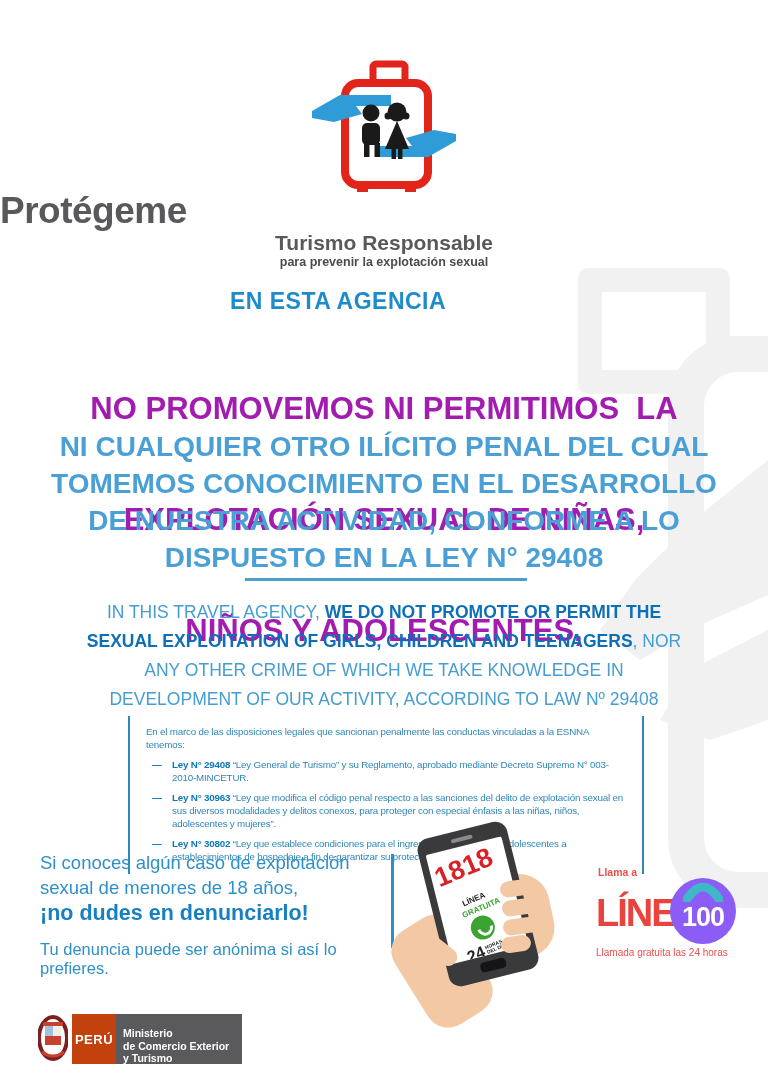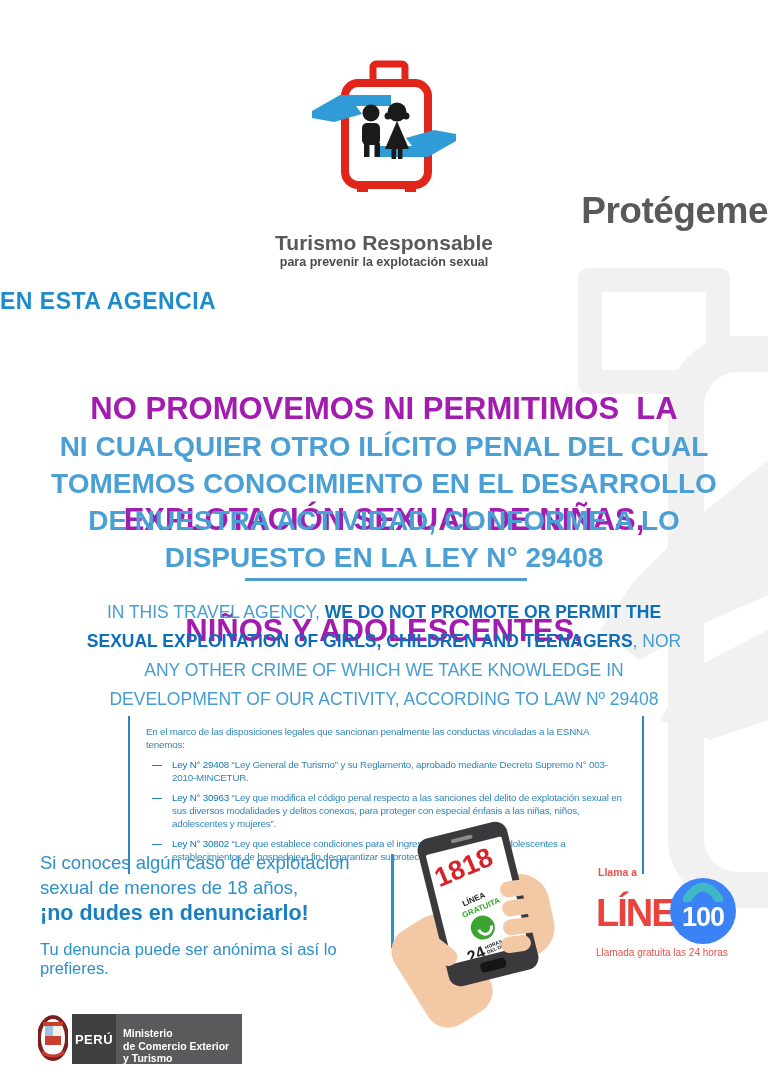--- a/index.html
+++ b/index.html
@@ -8,46 +8,46 @@
   
   .watermark{position:absolute;inset:0;z-index:0;}
   .wm-handle{position:absolute;left:578px;top:268px;width:104px;height:78px;
              border:24px solid #f1f1f2;border-radius:10px;}
   .wm-body{position:absolute;left:668px;top:336px;width:420px;height:500px;
            border:36px solid #f1f1f2;border-radius:70px;background:#fff;}
   .wm-hand{position:absolute;left:580px;top:420px;}
   .content{position:absolute;inset:0;z-index:1;}
   
   .logo-svg{position:absolute;left:294px;top:55px;}
-  .brand{position:absolute;left:0;top:190px;width:768px;text-align:right;
+  .brand{position:absolute;left:0;top:190px;width:768px;text-align:left;
          font-size:37px;font-weight:bold;color:#59595c;letter-spacing:-0.5px;}
   .brand-tag{position:absolute;left:0;top:231px;width:768px;text-align:center;
          font-size:21px;font-weight:bold;color:#59595c;}
   .brand-sub{position:absolute;left:0;top:255px;width:768px;text-align:center;
          font-size:12.5px;font-weight:bold;color:#4c4c4e;line-height:15px;}
   
-  .h-intro{position:absolute;left:0;top:288px;width:676px;text-align:left;
+  .h-intro{position:absolute;left:0;top:288px;width:676px;text-align:center;
            font-size:23px;font-weight:bold;color:#1e8ccb;letter-spacing:0.5px;}
   .h-bold{position:absolute;left:0;top:316px;width:768px;text-align:center;
           font-size:31px;font-weight:bold;color:#a21caf;line-height:37px;white-space:pre-wrap;}
   .h-light{position:absolute;left:0;top:428px;width:768px;text-align:center;
            font-size:28px;font-weight:bold;color:#4aa0d5;line-height:37px;}
   .divider{position:absolute;left:245px;top:578px;width:282px;height:3px;background:#4d9ec9;}
   
   .english{position:absolute;left:84px;top:598px;width:600px;text-align:center;
            font-size:17.5px;color:#459dd2;line-height:29px;}
   .english b{color:#0d6fb7;}
   
   .legal{position:absolute;left:128px;top:716px;width:516px;box-sizing:border-box;
          border-left:2px solid #2d87bb;border-right:2px solid #2d87bb;
          padding:9px 14px 11px 16px;color:#2f86b8;font-size:9.8px;letter-spacing:-0.2px;
          line-height:13px;}
   .legal-item{position:relative;margin-top:7px;padding-left:26px;}
   .legal-dash{position:absolute;left:6px;top:0;font-weight:bold;color:#0c76ba;}
-  .legal-law{font-weight:normal;color:#0c76ba;}
+  .legal-law{font-weight:bold;color:#0c76ba;}
   
   .report{position:absolute;left:40px;top:850px;width:340px;color:#2e90c9;}
   .report-line{font-size:18.5px;line-height:25px;}
   .report-cta{font-size:21.5px;font-weight:bold;color:#1880c2;margin-top:1px;}
   .report-note{font-size:16.5px;margin-top:14px;}
   .v-divider{position:absolute;left:391px;top:854px;width:3px;height:94px;background:#2e90c9;}
   
   .phone-wrap{position:absolute;left:398px;top:824px;width:172px;height:168px;}
   .skin{position:absolute;background:#f2c9a4;}
   .forearm{left:8px;top:92px;width:72px;height:110px;border-radius:24px;transform:rotate(-32deg);}
@@ -67,27 +67,27 @@
   .scr-24 .big{font-size:16px;font-weight:bold;}
   .scr-24 .small{font-size:5px;font-weight:bold;line-height:5px;margin-left:2px;}
   .finger{position:absolute;background:#f2c9a4;border-radius:9px;width:36px;height:16px;transform:rotate(-8deg);}
   .f1{left:102px;top:56px;}.f2{left:104px;top:75px;}.f3{left:105px;top:94px;}.f4{left:103px;top:112px;width:30px;}
   .thumb{position:absolute;left:18px;top:116px;width:44px;height:18px;background:#f2c9a4;border-radius:9px;transform:rotate(38deg);}
   
   .l100{position:absolute;left:596px;top:866px;width:164px;color:#e8514c;}
   .l100-llama{font-size:10.5px;font-weight:bold;margin-left:2px;}
   .l100-row{position:relative;height:66px;}
   .l100-text{position:absolute;left:0;top:14px;font-size:38px;font-weight:bold;color:#e8433d;letter-spacing:-2px;}
-  .l100-circle{position:absolute;left:74px;top:0;width:66px;height:66px;background:#3b82f6;border-radius:50%;}
+  .l100-circle{position:absolute;left:74px;top:0;width:66px;height:66px;background:#8b5cf6;border-radius:50%;}
   .l100-num{position:absolute;left:0;top:24px;width:66px;text-align:center;font-size:27px;font-weight:bold;color:#fff;letter-spacing:-1px;}
   .l100-handset{position:absolute;left:13px;top:4px;}
   .l100-sub{font-size:10px;margin-top:3px;}
   
   .coat{position:absolute;left:38px;top:1014px;}
-  .peru-block{position:absolute;left:72px;top:1014px;width:44px;height:50px;background:#404040;
+  .peru-block{position:absolute;left:72px;top:1014px;width:44px;height:50px;background:#c2410c;
               color:#fff;font-size:13px;font-weight:bold;display:flex;align-items:center;justify-content:center;letter-spacing:0.5px;}
   .min-block{position:absolute;left:116px;top:1014px;width:126px;height:50px;background:#5a5a5c;box-sizing:border-box;
              color:#fff;font-size:10.5px;font-weight:bold;line-height:12.5px;padding:13px 0 0 7px;}
   .slogan{position:absolute;left:528px;top:1080px;width:224px;height:50px;}
   .slogan-text{position:absolute;left:12px;top:6px;width:200px;text-align:center;
                font-size:29px;font-weight:bold;color:#e14b48;font-variant:small-caps;letter-spacing:0.5px;}
   .br-l{position:absolute;left:0;top:0;width:9px;height:30px;border-left:3px solid #e14b48;border-top:3px solid #e14b48;}
   .br-r{position:absolute;right:0;bottom:0;width:9px;height:30px;border-right:3px solid #e14b48;border-bottom:3px solid #e14b48;}
 </style>
 </head>

